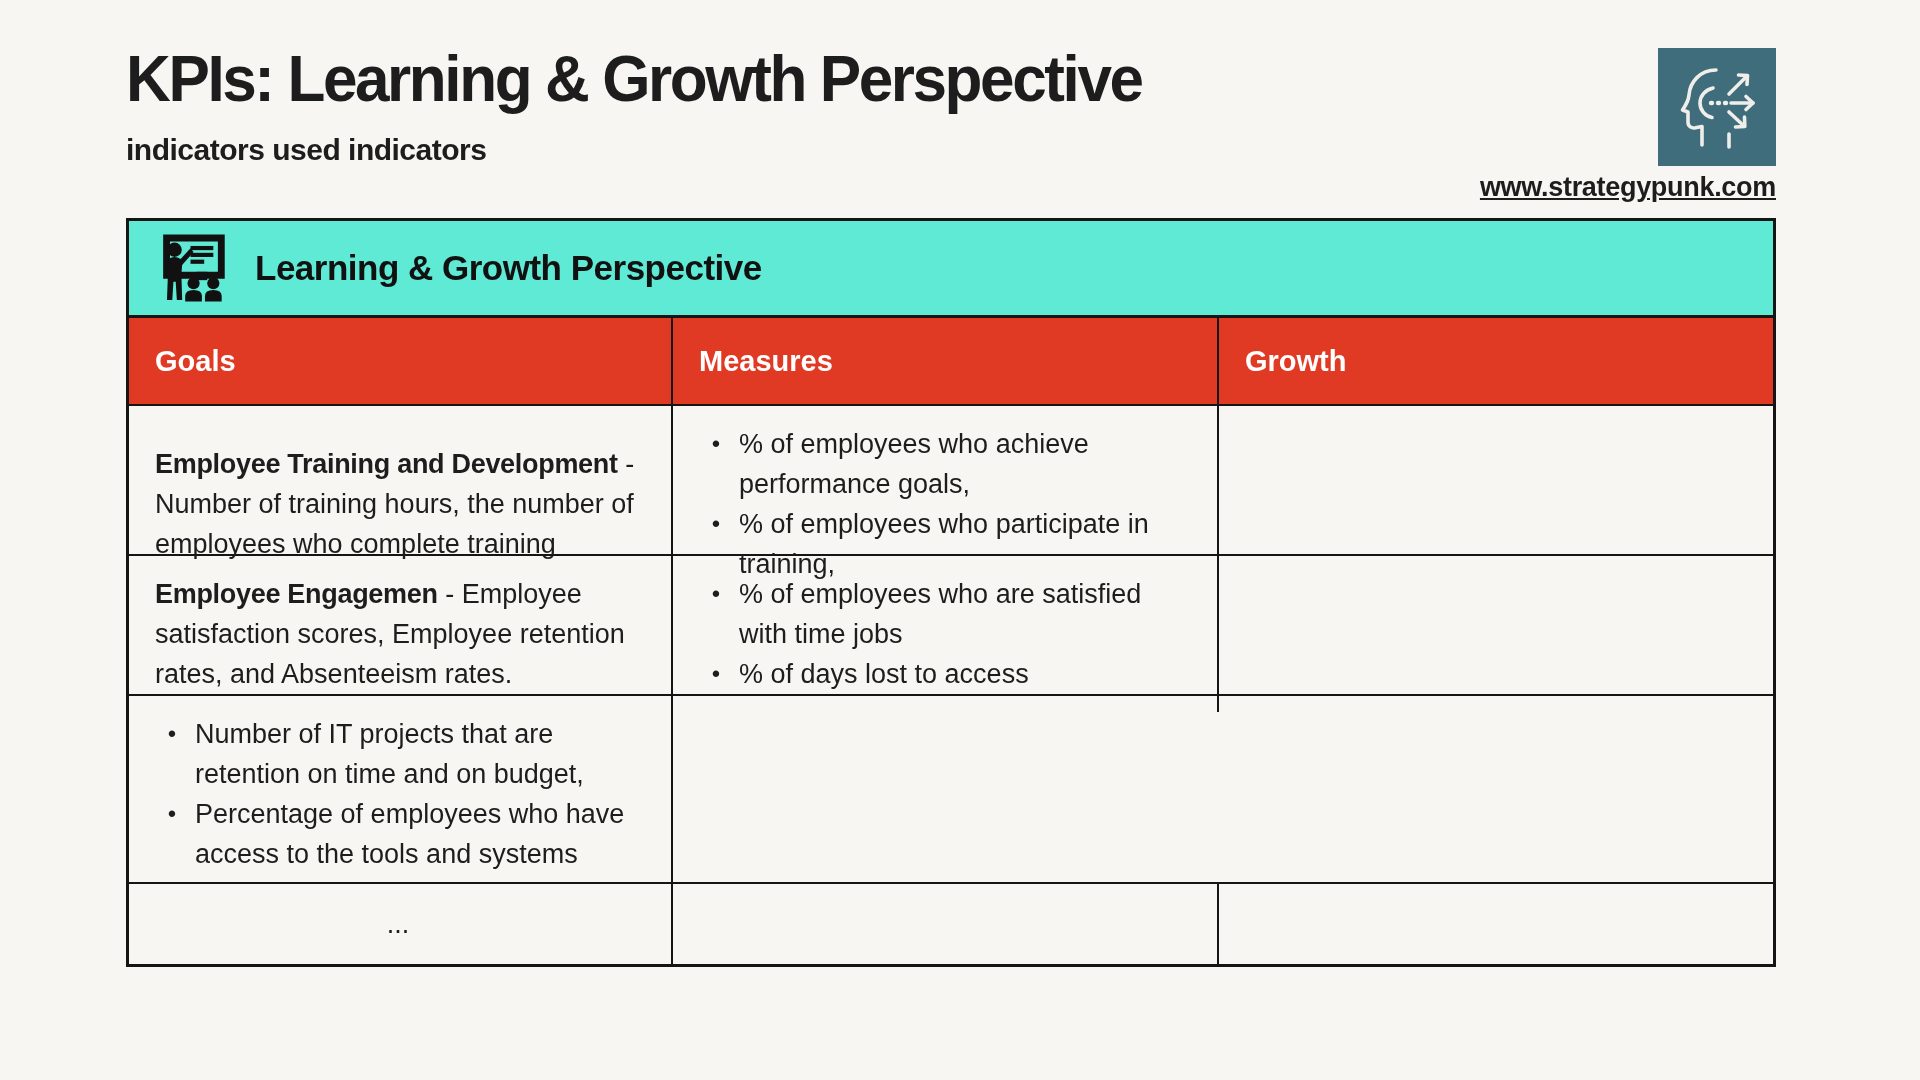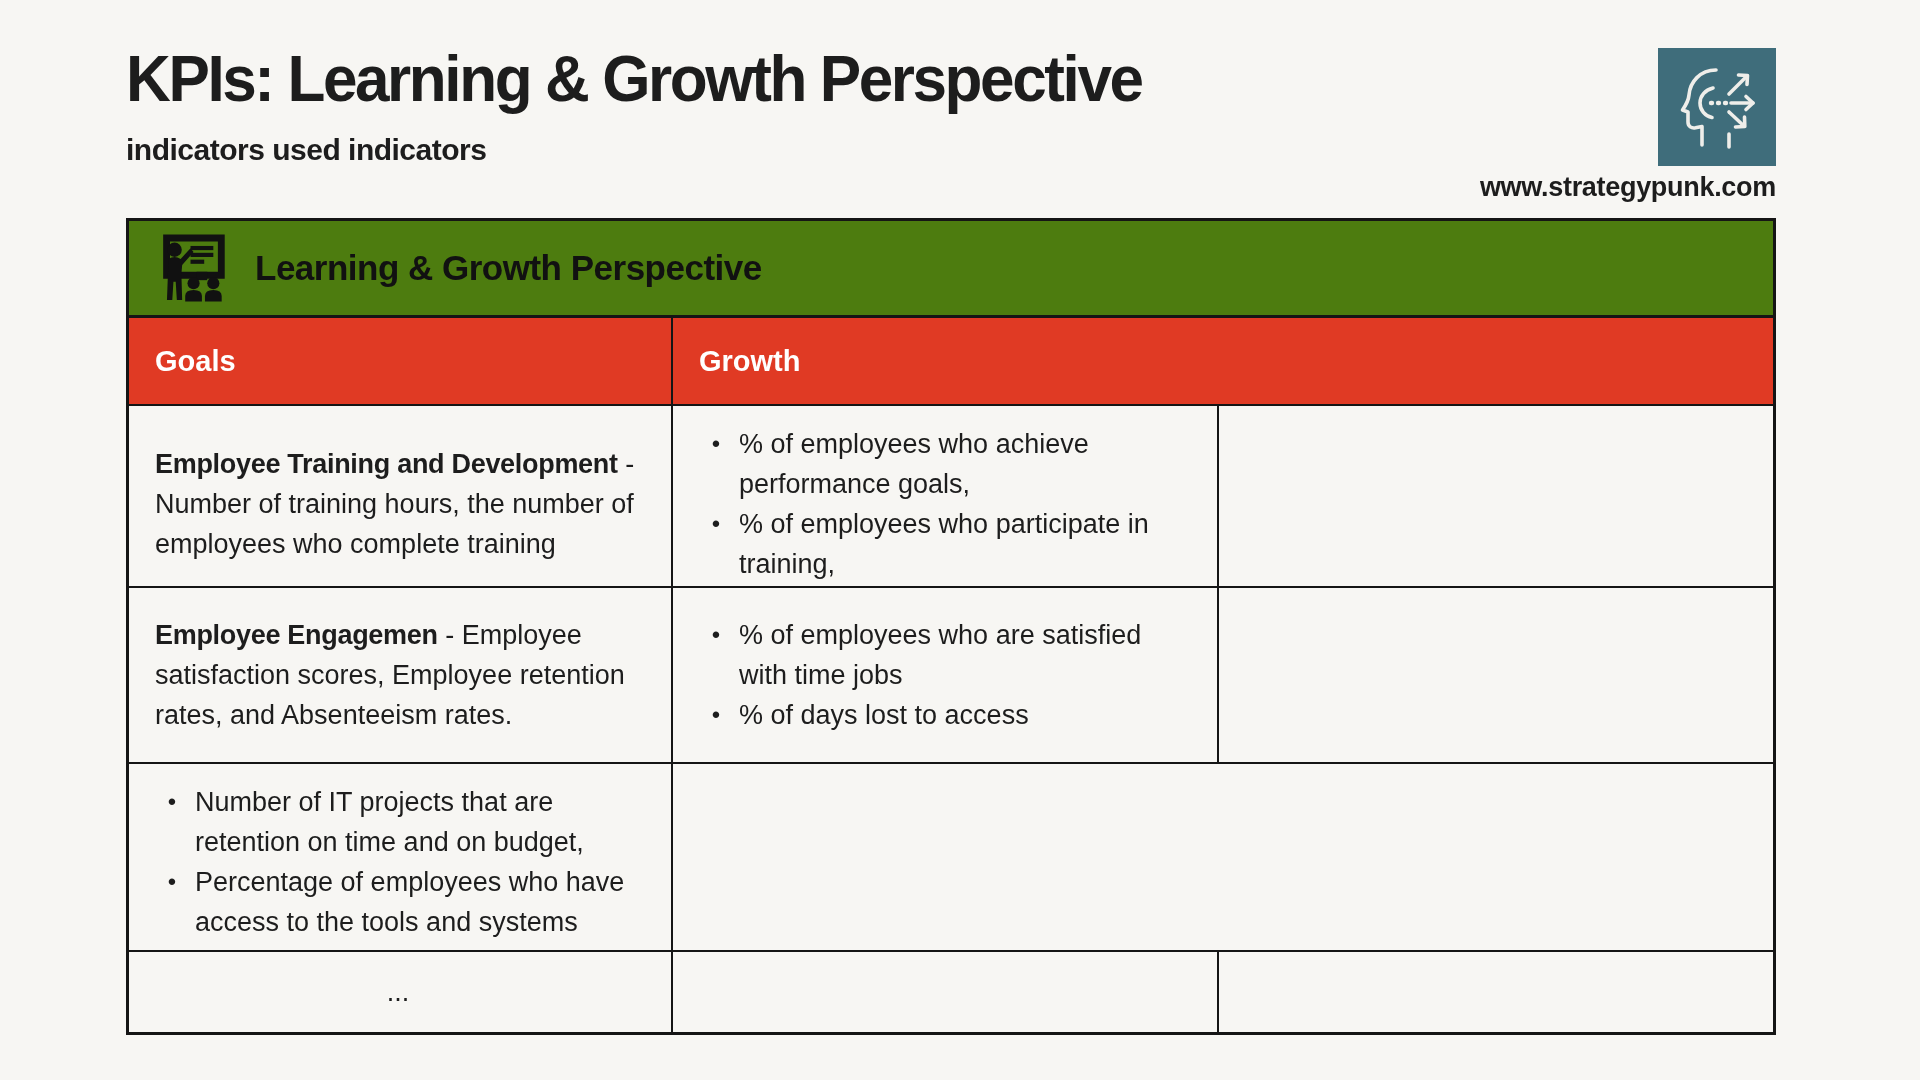--- a/index.html
+++ b/index.html
@@ -26,29 +26,30 @@
   }
   .logo-box {
     position:absolute; left:1658px; top:48px;
     width:118px; height:118px; background:#3f6d7b;
     display:flex; align-items:center; justify-content:center;
   }
   .website {
     position:absolute; left:1176px; top:172px; width:600px;
     text-align:right; font-size:27px; font-weight:bold; letter-spacing:-.3px;
     color:#1d1d1d;
+    text-decoration:underline;
   }
 
   
   .kpi-table {
     position:absolute; left:126px; top:218px; width:1650px;
     border:3px solid #151515; background:#f7f6f3;
   }
   .band {
-    height:97px; background:#4d7c0f;
+    height:97px; background:#5eead4;
     display:flex; align-items:center; gap:28px;
     padding:0 22px; border-bottom:3px solid #151515;
   }
   .band-icon { width:76px; height:76px; flex:none; }
   .band-title { font-size:35px; font-weight:bold; letter-spacing:-.5px; color:#111; }
 
   .grid-row { display:grid; grid-template-columns:544px 546px 1fr; }
   .header-row { height:86px; background:#e03a24; }
   .header-cell {
     display:flex; align-items:center; padding-left:26px;
@@ -60,21 +61,21 @@
   .data-row { border-top:2px solid #151515; }
   .cell {
     padding:18px 30px 18px 26px;
     display:flex; flex-direction:column; justify-content:center;
     border-right:2px solid #151515;
     font-size:27px; line-height:40px; color:#1d1d1d;
   }
   .cell:last-child { border-right:none; }
   .goal-name { font-weight:bold; letter-spacing:-.3px; }
   .row-1 { height:150px; }
-  .row-2 { height:176px;margin-top:32px; }
+  .row-2 { height:140px; }
   .row-3 { height:188px; }
   .row-4 { height:82px; }
   .goal-center { text-align:center; justify-content:center; }
 
   .measures-cell { padding-left:34px; }
   .bullet { display:flex; }
   .bullet-dot { flex:none; width:18px; margin-right:14px; text-align:center; font-size:24px; }
   .bullet-text { flex:1; }
 
   svg { display:block; }
@@ -135,20 +136,21 @@
 
         <circle cx="82" cy="70" r="8"></circle>
         <path d="M71 94 V 87 Q 71 79 82 79 Q 93 79 93 87 V 94 Z"></path>
       </svg>
     </span>
     <span class="band-title">Learning &amp; Growth Perspective</span>
   </div>
 
   <div class="grid-row header-row">
     <div class="header-cell">Goals</div>
+    <div class="header-cell">Measures</div>
     <div class="header-cell">Growth</div>
   </div>
 
   <div class="grid-row data-row row-1">
     <div class="cell">
       <div>
         <span class="goal-name">Employee Training and Development</span>
         <span>- Number of training hours, the number of employees who complete training</span>
       </div>
     </div>

